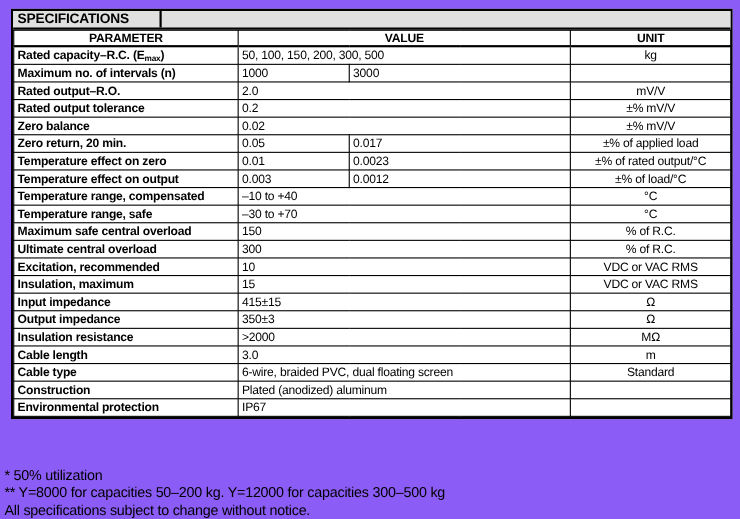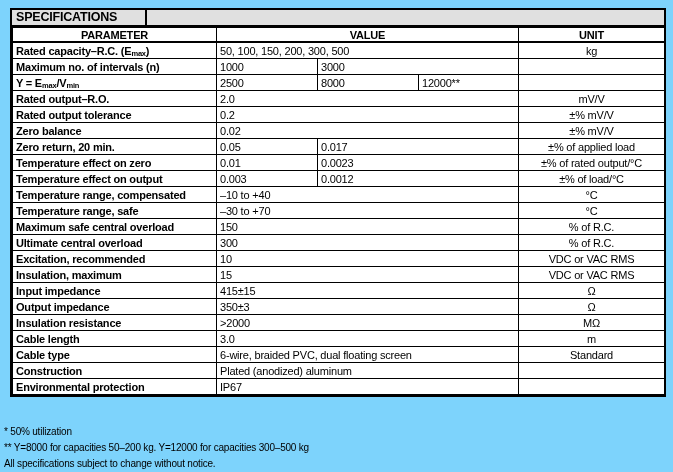--- a/index.html
+++ b/index.html
@@ -9,21 +9,21 @@
     width: 673px;
     height: 472px;
     font-family: "Liberation Sans", sans-serif;
     color: #000;
     position: relative;
   }
   .page {
     position: relative;
     width: 673px;
     height: 472px;
-    background: #7dd3fc;
+    background: #8b5cf6;
     overflow: hidden;
   }
   .spec-table {
     position: absolute;
     left: 10px;
     top: 8px;
     width: 656px;
     box-sizing: border-box;
     border: 2px solid #000;
     background: #fff;
@@ -79,21 +79,21 @@
     font-size: 7.5px;
     line-height: 0;
     position: relative;
     top: 1px;
     vertical-align: baseline;
   }
   .footnotes {
     position: absolute;
     left: 4px;
     top: 424px;
-    font-size: 10px;
+    font-size: 13px;
     line-height: 16px;
     letter-spacing: -0.2px;
   }
 </style>
 </head>
 <body>
 
 <div class="page">
 
   <div class="spec-table">
@@ -126,27 +126,20 @@
       </tr>
 
 
       <tr>
         <td class="p">Maximum no. of intervals (n)</td>
         <td class="v">1000</td>
         <td class="v" colspan="2">3000</td>
         <td class="u"></td>
       </tr>
 
-      <tr>
-        <td class="p">Y = E<sub>max</sub>/V<sub>min</sub></td>
-        <td class="v">2500</td>
-        <td class="v">8000</td>
-        <td class="v">12000**</td>
-        <td class="u"></td>
-      </tr>
 
       <tr>
         <td class="p">Rated output–R.O.</td>
         <td class="v" colspan="3">2.0</td>
         <td class="u">mV/V</td>
       </tr>
 
       <tr>
         <td class="p">Rated output tolerance</td>
         <td class="v" colspan="3">0.2</td>

